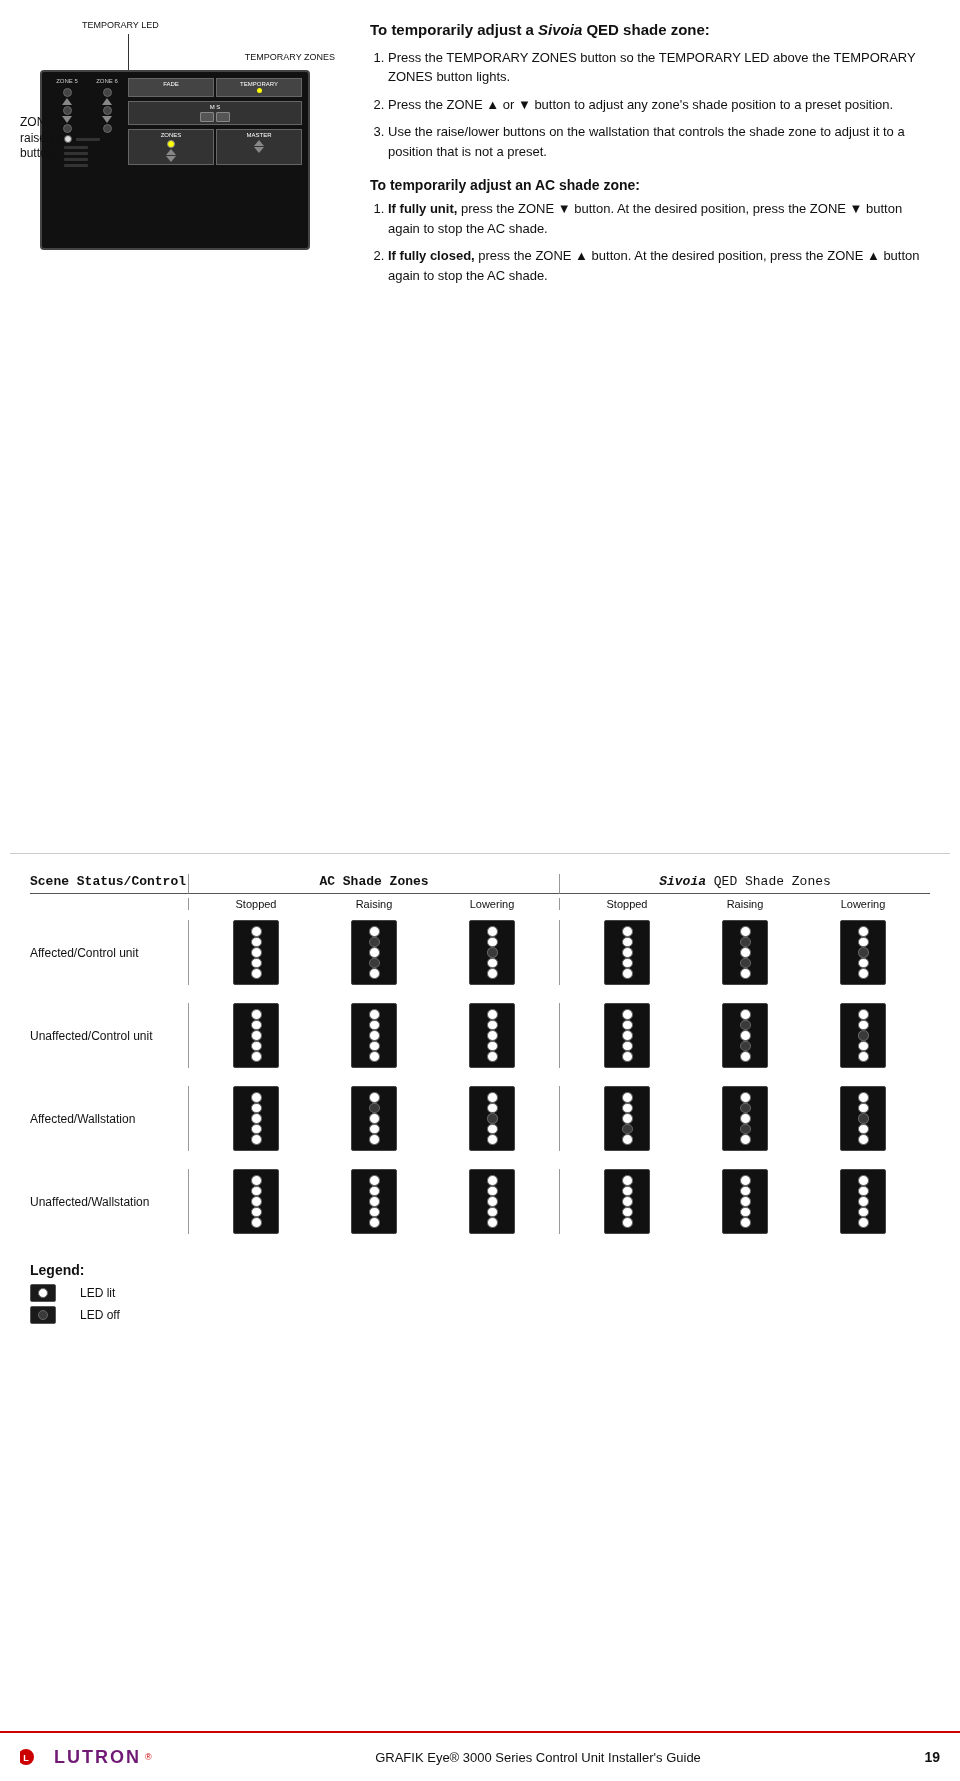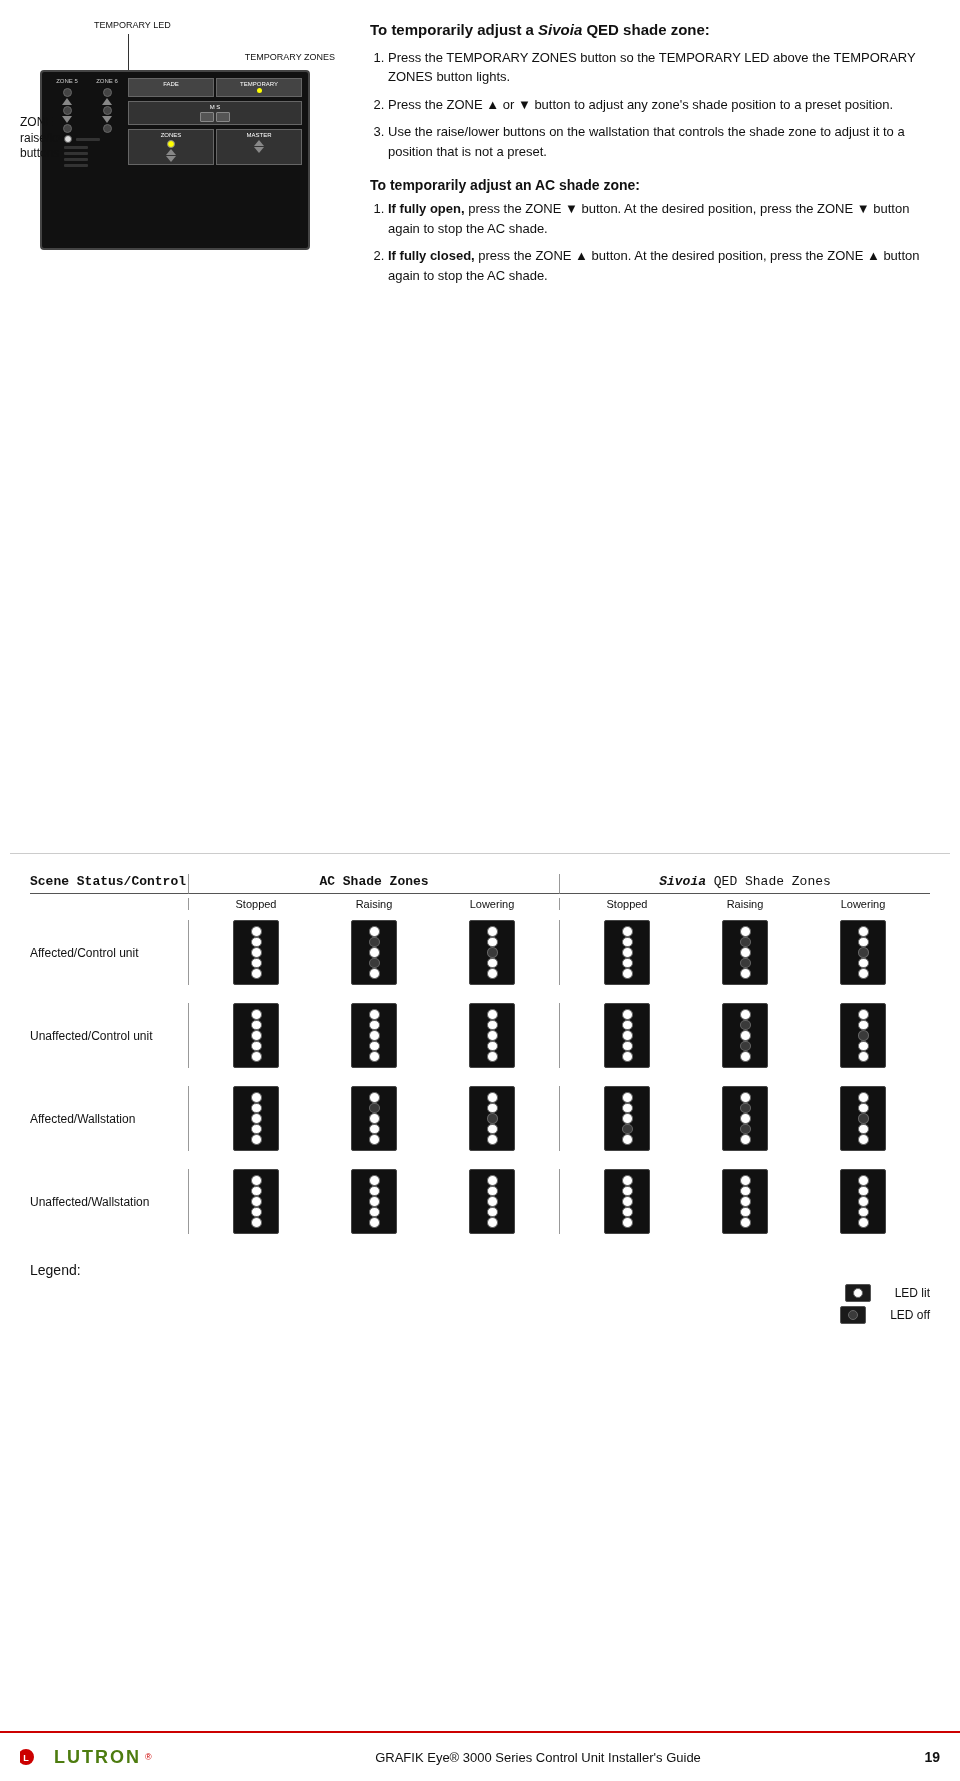--- a/index.html
+++ b/index.html
@@ -70,31 +70,30 @@
     }
 
     
     .legend {
       margin-top: 16px;
       padding-top: 10px;
     }
 
     .legend-title {
       font-size: 14px;
-      font-weight: normal;
+      font-weight: bold;
       margin-bottom: 6px;
     }
 
     .legend-item {
       display: flex;
       align-items: center;
       gap: 24px;
       margin-bottom: 4px;
       font-size: 12px;
-      justify-content: flex-end;
     }
 
     .legend-box {
       width: 26px;
       height: 18px;
       background: #1a1a1a;
       border: 1px solid #555;
       border-radius: 2px;
       display: flex;
       align-items: center;
@@ -305,21 +304,21 @@
     }
     .sh-item { width: 46px; text-align: center; }
   </style>
 </head>
 <body>
 
 <div class="top-section">
 
   <div class="diag-container">
 
-    <div style="position:absolute; top:0; left:74px; font-size:9px; line-height:1.3; text-align:center;">
+    <div style="position:absolute; top:0; left:62px; font-size:9px; line-height:1.3; text-align:center;">
       <span>TEMPORARY LED</span><br>
     </div>
     <div style="position:absolute; top:32px; right:5px; font-size:9px; line-height:1.3; text-align:left;">
       <span>TEMPORARY ZONES</span>
     </div>
 
     <div style="position:absolute; top:14px; left:108px; width:1px; height:40px; background:#333;"></div>
 
     <div style="position:absolute; top:50px; right:55px; width:30px; height:1px; background:#333;"></div>
 
@@ -416,21 +415,21 @@
       <li>
         <span>Press the ZONE ▲ or ▼ button to adjust any zone's shade position to a preset position.</span>
       </li>
       <li>
         <span>Use the raise/lower buttons on the wallstation that controls the shade zone to adjust it to a position that is not a preset.</span>
       </li>
     </ol>
     <h3>To temporarily adjust an AC shade zone:</h3>
     <ol>
       <li>
-        <span class="bold">If fully open,</span>
+        <span class="bold">If fully unit,</span>
         <span> press the ZONE ▼ button. At the desired position, press the ZONE ▼ button again to stop the AC shade.</span>
       </li>
       <li>
         <span class="bold">If fully closed,</span>
         <span> press the ZONE ▲ button. At the desired position, press the ZONE ▲ button again to stop the AC shade.</span>
       </li>
     </ol>
   </div>
 </div>
 
@@ -683,20 +682,20 @@
     </div>
   </div>
 </div>
 
 <div class="footer">
   <div class="footer-logo">
     <svg width="30" height="24" viewBox="0 0 30 24">
       <circle cx="6" cy="12" r="8" fill="#cc0000"></circle>
       <text x="6" y="16" text-anchor="middle" fill="white" font-size="9" font-weight="bold">L</text>
     </svg>
-    <span style="font-size:18px; font-weight:bold; color:#4d7c0f; letter-spacing:2px;">LUTRON</span>
+    <span style="font-size:18px; font-weight:bold; color:#701a75; letter-spacing:2px;">LUTRON</span>
     <span style="font-size:9px; color:#cc0000; vertical-align:super;">®</span>
   </div>
   <div class="footer-title">
     <span>GRAFIK Eye® 3000 Series Control Unit Installer's Guide</span>
   </div>
   <div class="footer-page">19</div>
 </div>
 
 </body></html>

